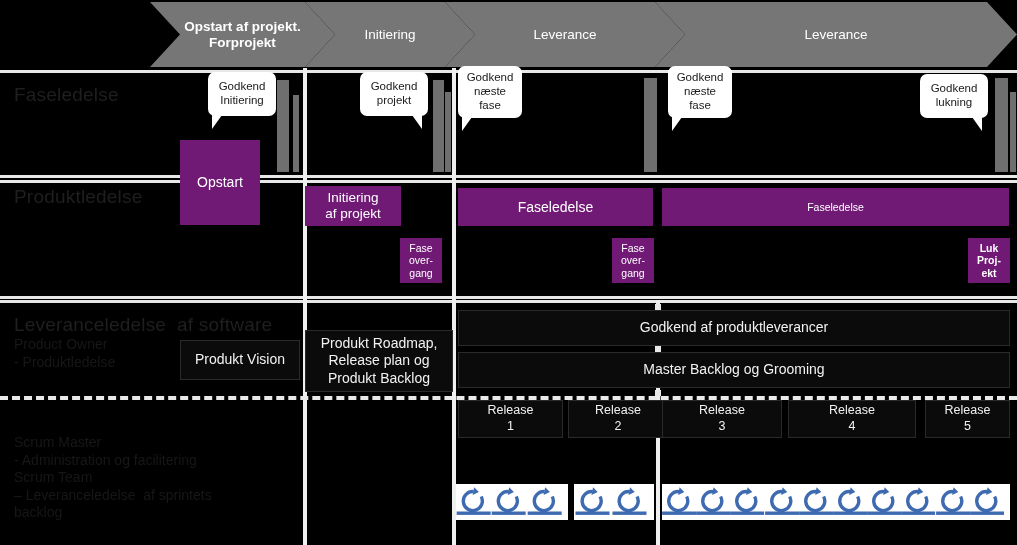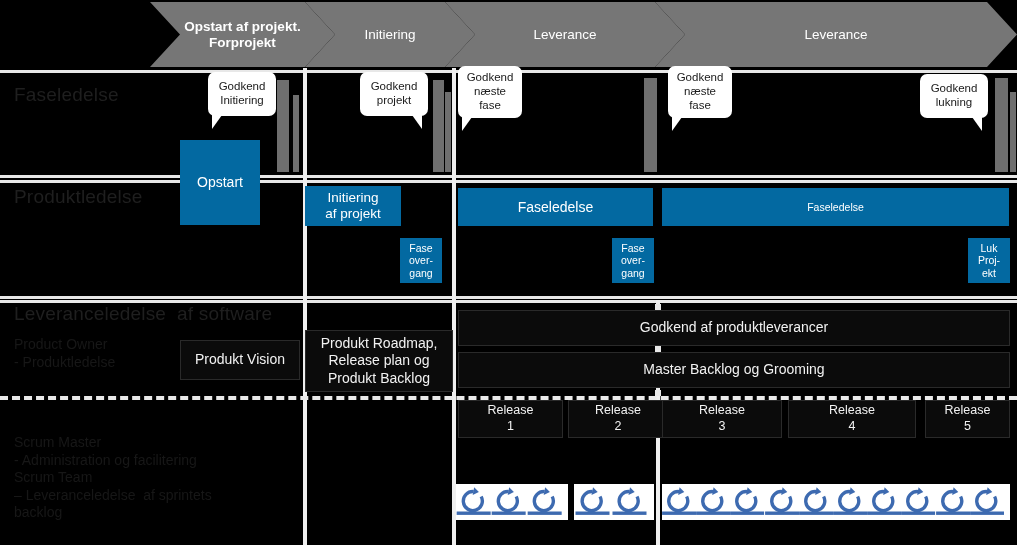--- a/index.html
+++ b/index.html
@@ -18,21 +18,21 @@
 
   
   .hrule{position:absolute;left:0;width:1017px;height:3px;background:#e8e8e8;}
   .vrule{position:absolute;width:4px;background:#efefef;}
 
   
   .lane-title{position:absolute;color:#1f1f1f;font-size:19px;letter-spacing:.2px;white-space:pre;}
   .lane-sub{position:absolute;color:#171717;font-size:14px;line-height:1.25;white-space:pre;}
 
   
-  .gbox{position:absolute;background:#0369a1;color:#fff;display:flex;
+  .gbox{position:absolute;background:#701a75;color:#fff;display:flex;
         align-items:center;justify-content:center;text-align:center;
         line-height:1.15;}
   .gbar{position:absolute;background:#6f6f6f;}
 
   
   .bub{position:absolute;background:#fff;color:#1a1a1a;border-radius:7px;
        display:flex;align-items:center;justify-content:center;text-align:center;
        font-size:11.5px;line-height:1.2;padding:3px 5px;box-sizing:border-box;}
 
   
@@ -76,21 +76,21 @@
       <div class="hrule" style="top: 180px;"></div>
       <div class="hrule" style="top: 296px;"></div>
       <div class="hrule" style="top: 300px;"></div>
       <div class="vrule" style="left: 303px; top: 68px; height: 477px;"></div>
       <div class="vrule" style="left: 452px; top: 68px; height: 477px;"></div>
       <div class="vrule" style="left: 656px; top: 300px; height: 245px;"></div>
     </div>
 
   <div class="lane-title" style="left:14px;top:84px;">Faseledelse</div>
   <div class="lane-title" style="left:14px;top:186px;">Produktledelse</div>
-  <div class="lane-title" style="left:14px;top:303px;">Leveranceledelse  af software</div>
+  <div class="lane-title" style="left:14px;top:314px;">Leveranceledelse  af software</div>
   <div class="lane-sub" style="left:14px;top:336px;">Product Owner
 - Produktledelse</div>
   <div class="lane-sub" style="left:14px;top:434px;">Scrum Master
 - Administration og facilitering
 Scrum Team
 – Leveranceledelse  af sprintets
 backlog</div>
 
   <div id="mbars">
       <div class="gbar" style="left: 277px; top: 80px; width: 12px; height: 92px;"></div>
@@ -150,21 +150,21 @@
       </div>
       <div class="gbox" style="left: 612px; top: 238px; width: 42px; height: 45px; font-size: 10.5px;">
         <span style="white-space: pre-line;">Fase
 over-
 gang</span>
       </div>
       <div class="gbox" style="left: 662px; top: 188px; width: 347px; height: 38px; font-size: 10.5px;">
         <span style="white-space: pre-line;">Faseledelse</span>
       </div>
       <div class="gbox" style="left: 968px; top: 238px; width: 42px; height: 45px; font-size: 10.5px;">
-        <span style="white-space: pre-line;">Luk
+        <span style="white-space: pre-line; font-weight: bold;">Luk
 Proj-
 ekt</span>
       </div>
     </div>
 
   <div id="prodboxes">
       <div class="dbox" style="left: 180px; top: 340px; width: 120px; height: 40px; font-size: 14px; align-items: center;">
         <span style="white-space: pre-line;">Produkt Vision</span>
       </div>
       <div class="dbox" style="left: 305px; top: 330px; width: 148px; height: 62px; font-size: 14px;">

